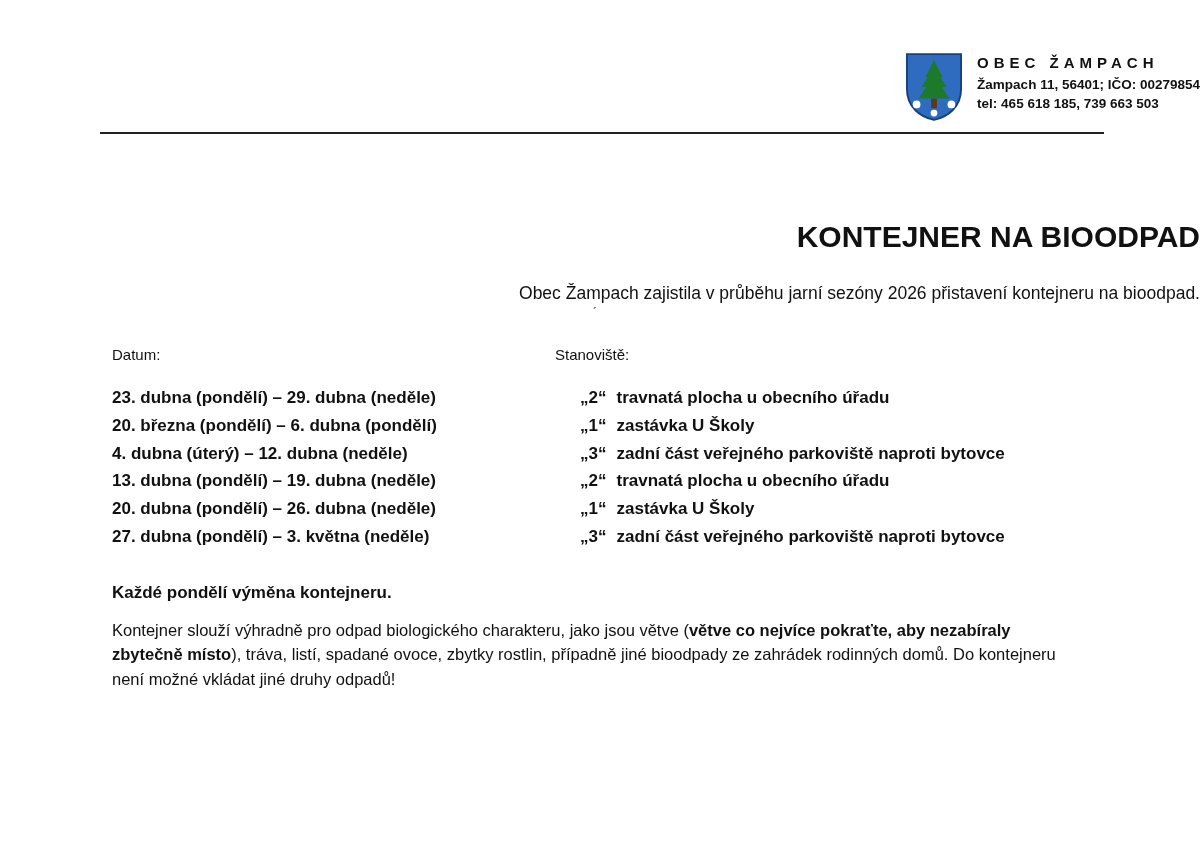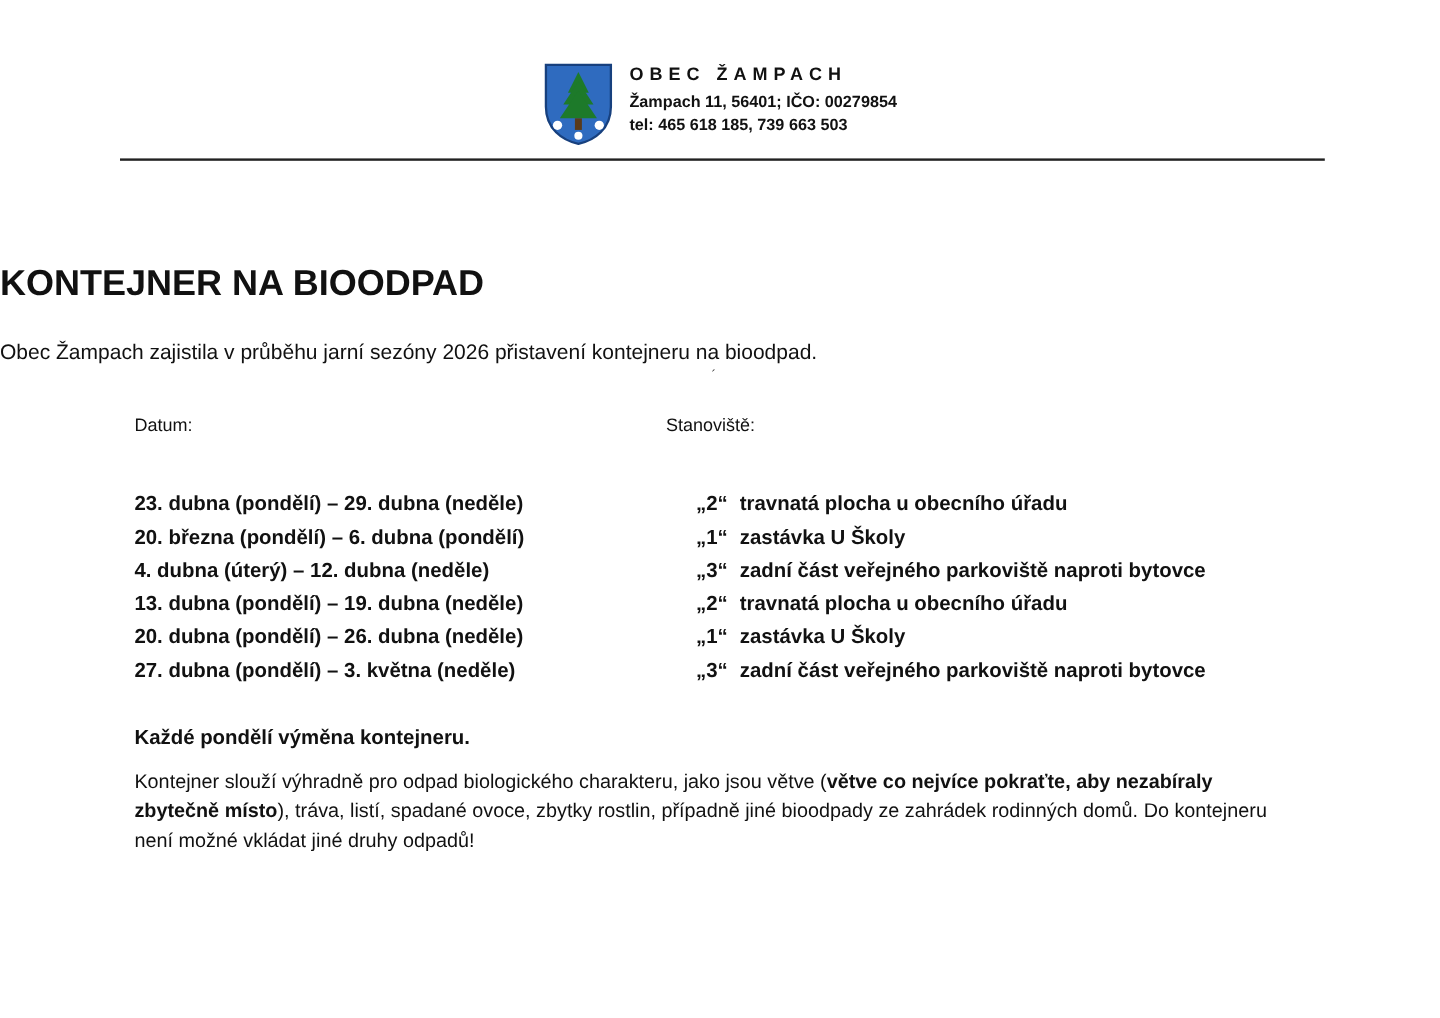--- a/index.html
+++ b/index.html
@@ -17,21 +17,21 @@
     overflow: hidden;
   }
 
   
   .header-block {
     position: absolute;
     top: 52px;
     left: 0;
     width: 100%;
     display: flex;
-    justify-content: center;
+    justify-content: flex-end;
     align-items: flex-start;
     gap: 14px;
   }
   .logo {
     width: 58px;
     height: 70px;
     flex: 0 0 auto;
   }
   .header-text {
     text-align: left;
@@ -55,30 +55,30 @@
     right: 96px;
     border-top: 2px solid #222;
   }
 
   
   .doc-title {
     position: absolute;
     top: 220px;
     left: 0;
     width: 100%;
-    text-align: left;
+    text-align: right;
     font-size: 30px;
     font-weight: 700;
   }
   .doc-subtitle {
     position: absolute;
     top: 283px;
     left: 0;
     width: 100%;
-    text-align: left;
+    text-align: right;
     font-size: 17.5px;
   }
   .stray-mark {
     position: absolute;
     top: 306px;
     left: 593px;
     font-size: 12px;
     color: #333;
   }
 
@@ -92,21 +92,21 @@
   .col-headers {
     display: flex;
     font-size: 15px;
     line-height: 22px;
   }
   .col-headers .date-label {
     width: 443px;
     flex: 0 0 auto;
   }
   .schedule {
-    margin-top: 40px;
+    margin-top: 18px;
   }
   .schedule-row {
     display: flex;
     font-size: 17px;
     font-weight: 700;
     line-height: 27.8px;
     white-space: nowrap;
   }
   .schedule-row .date-range {
     width: 468px;

